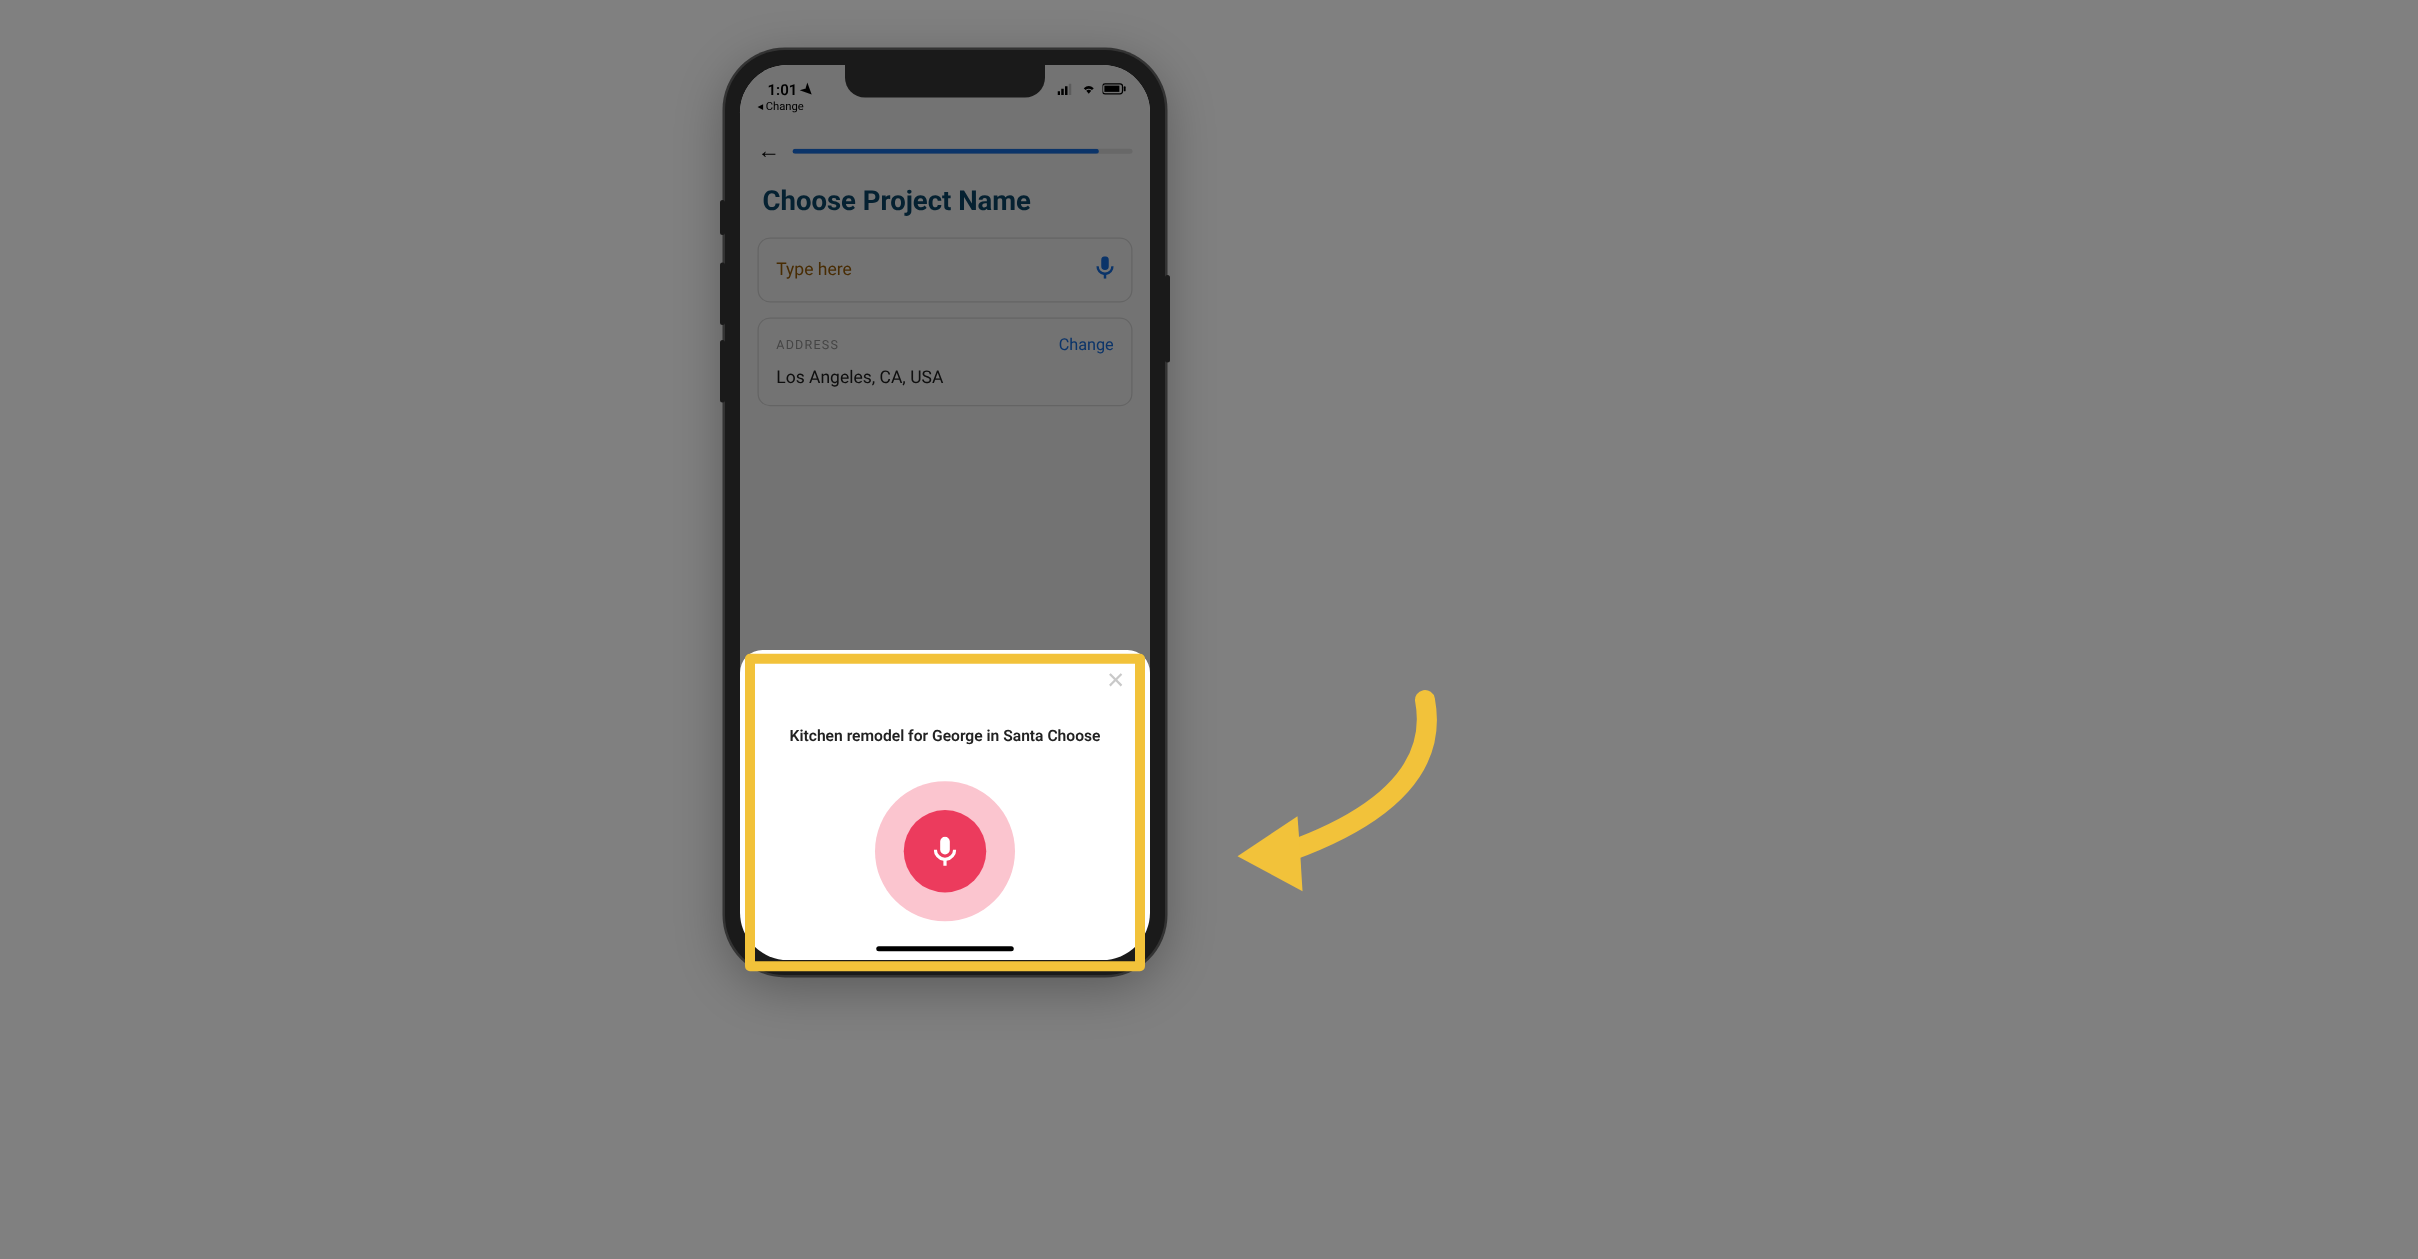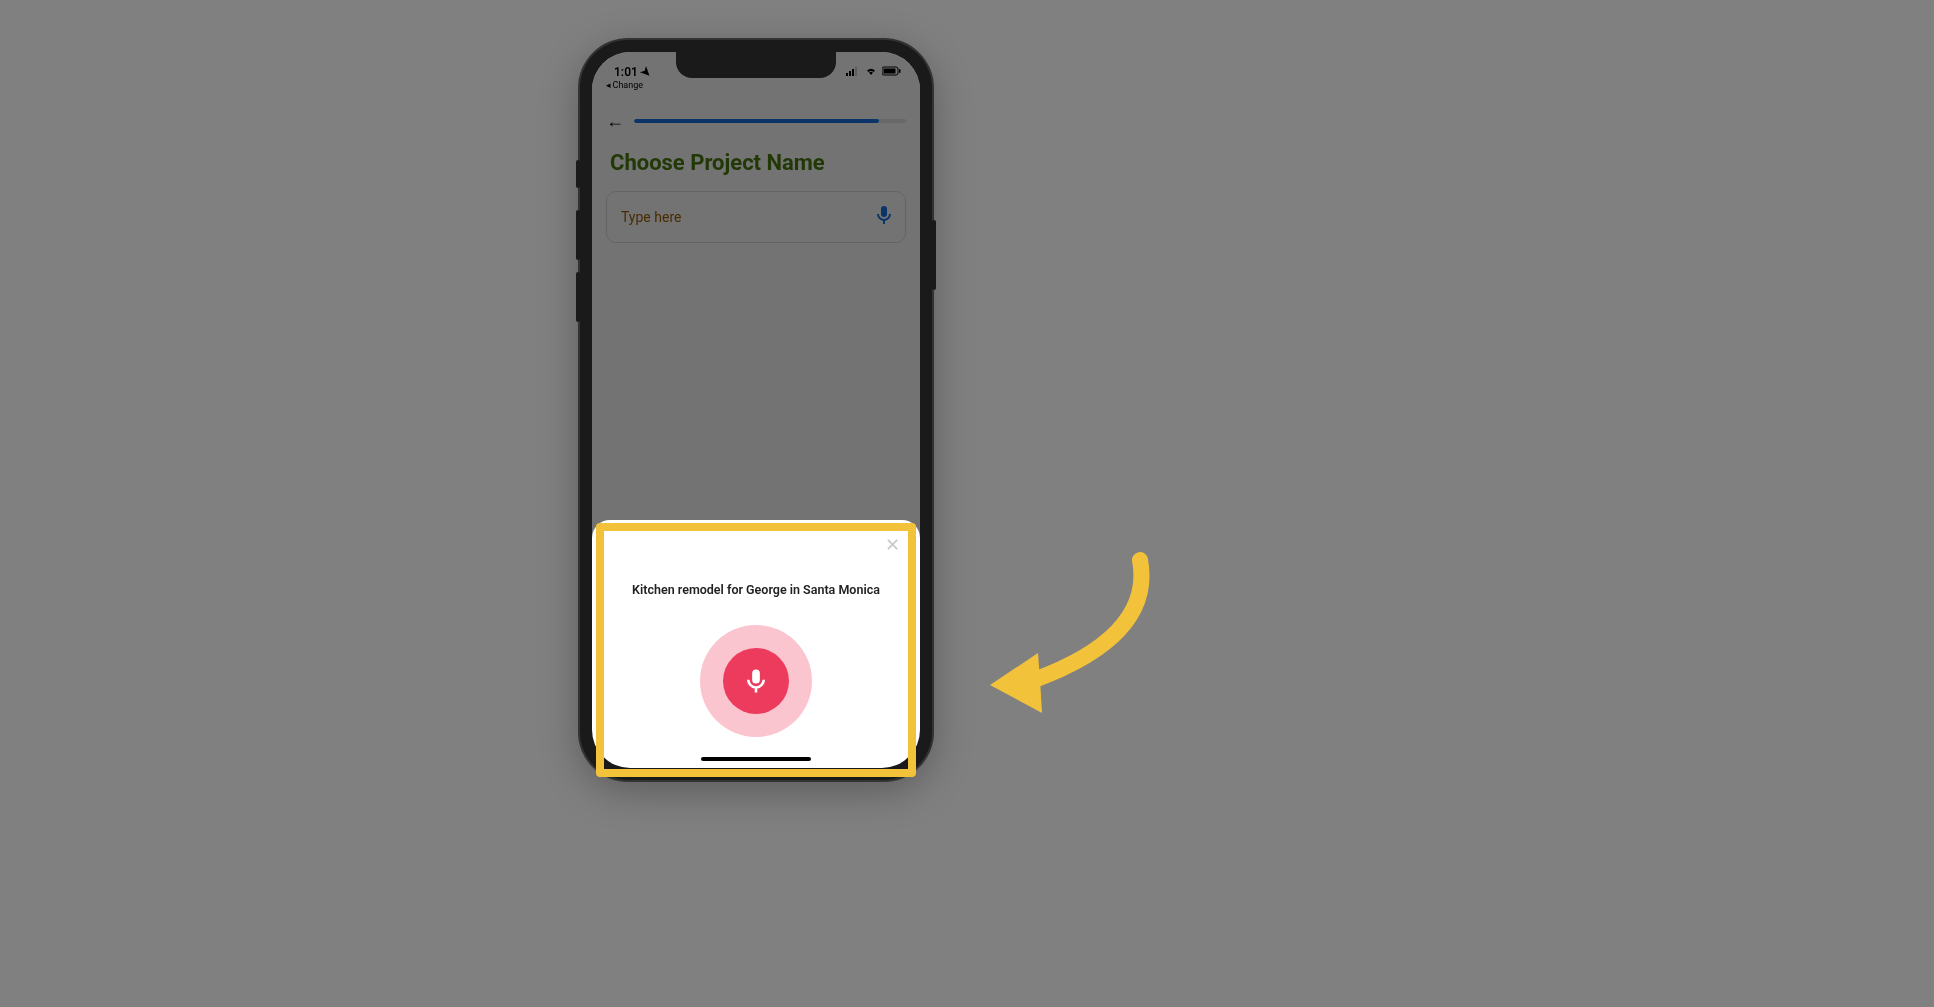--- a/index.html
+++ b/index.html
@@ -100,21 +100,21 @@
   .progress-fill {
     height: 100%;
     background: #1a73e8;
     width: 90%;
     border-radius: 2px;
   }
 
   .page-title {
     font-size: 22px;
     font-weight: 700;
-    color: #4d7c0f;
+    color: #0c4a6e;
     padding: 14px 18px 16px;
   }
 
   .field {
     margin: 0 14px 12px;
     border: 1px solid #dedede;
     border-radius: 10px;
     padding: 14px 14px;
   }
   .input-row {
@@ -284,26 +284,33 @@
       <div class="input-row">
         <span class="placeholder">Type here</span>
         <span class="mic-small">
           <svg width="14" height="18" viewBox="0 0 14 18">
               <path fill="#1a73e8" d="M7 11a3 3 0 0 0 3-3V3a3 3 0 0 0-6 0v5a3 3 0 0 0 3 3zm5-3a5 5 0 0 1-10 0H0a7 7 0 0 0 6 6.9V18h2v-3.1A7 7 0 0 0 14 8z"></path>
             </svg>
         </span>
       </div>
     </div>
 
+    <div class="field">
+      <div class="addr-header">
+        <span class="addr-label">ADDRESS</span>
+        <span class="change-link">Change</span>
+      </div>
+      <div class="addr-value">Los Angeles, CA, USA</div>
+    </div>
 
     <div class="dim"></div>
 
     <div class="voice-sheet">
       <span class="sheet-close">✕</span>
-      <div class="transcript">Kitchen remodel for George in Santa Monica</div>
+      <div class="transcript">Kitchen remodel for George in Santa Choose</div>
       <div class="mic-outer">
         <div class="mic-inner">
           <svg width="18" height="24" viewBox="0 0 14 18">
               <path d="M7 11a3 3 0 0 0 3-3V3a3 3 0 0 0-6 0v5a3 3 0 0 0 3 3zm5-3a5 5 0 0 1-10 0H0a7 7 0 0 0 6 6.9V18h2v-3.1A7 7 0 0 0 14 8z"></path>
             </svg>
         </div>
       </div>
       <div class="home-indicator"></div>
     </div>
 

